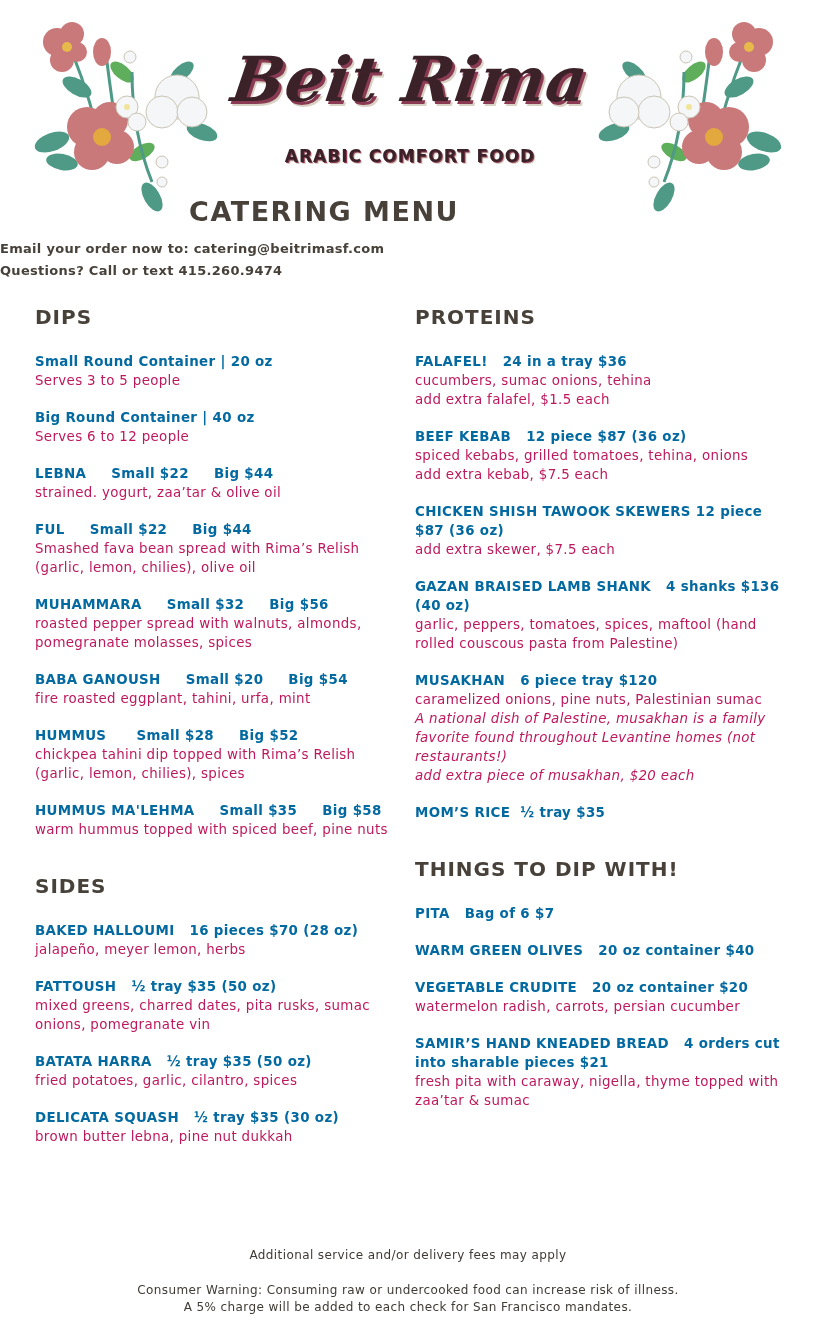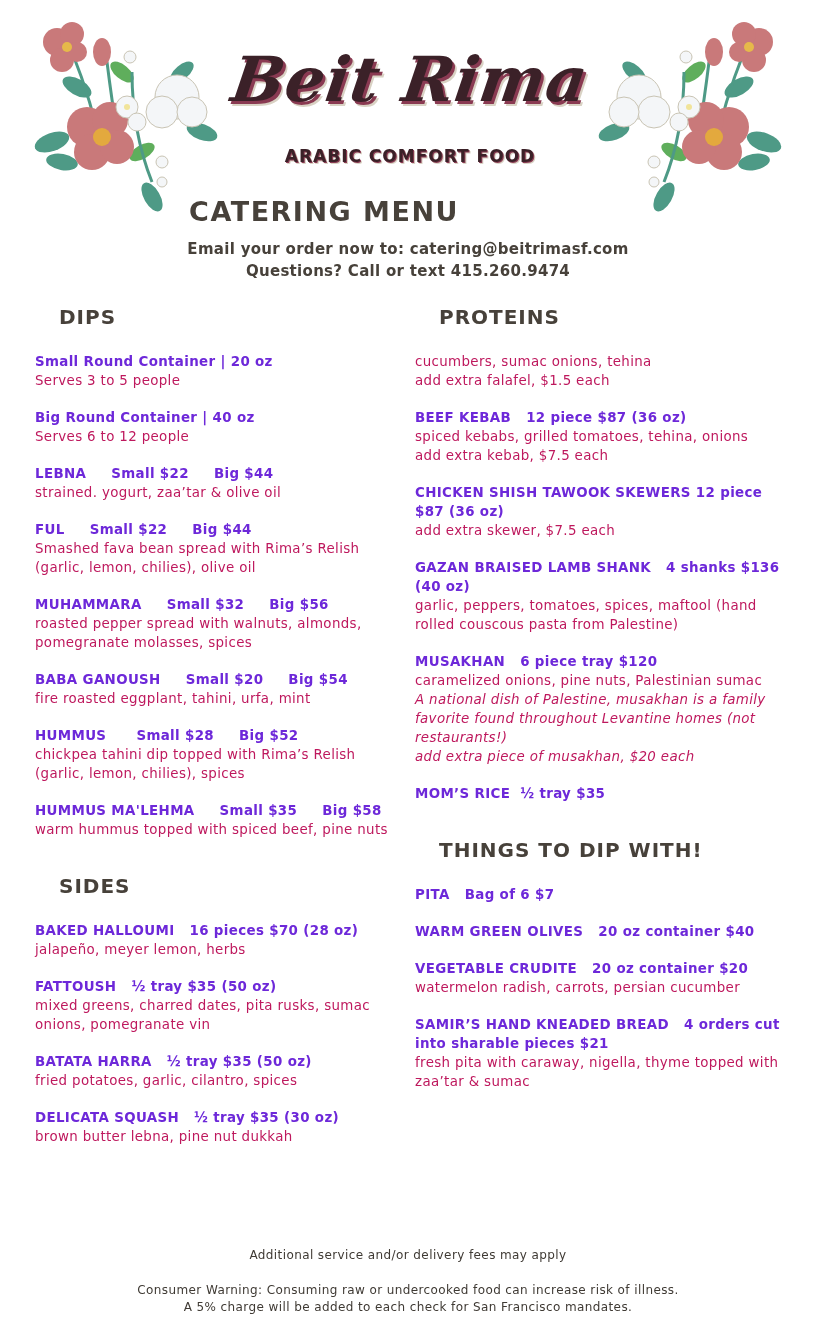--- a/index.html
+++ b/index.html
@@ -21,33 +21,33 @@
       margin-top: 16px; font-family: "DejaVu Sans", sans-serif; font-weight: bold;
       font-size: 17px; letter-spacing: 1px; color: #3b2128;
       text-shadow: 1px 1px 0 #8a3a52, 2px 2px 0 #d9d2c4;
     }
 
     .title {
       position: absolute; left: 0; width: 648px; top: 196px; text-align: center;
       font-family: "DejaVu Sans", sans-serif; font-weight: bold; font-size: 27px;
       letter-spacing: 1.5px; color: #47413a;
     }
-    .contact { position: absolute; left: 0; width: 816px; top: 238px; text-align: center;
-      font-weight: bold; font-size: 15px; line-height: 22px; color: #47413a; letter-spacing: 0.3px; }
+    .contact { position: absolute; left: 0; width: 816px; top: 238px; text-align: left;
+      font-weight: bold; font-size: 13px; line-height: 22px; color: #47413a; letter-spacing: 0.3px; }
 
     .col { position: absolute; top: 304px; width: 372px; }
     .col.left { left: 35px; }
     .col.right { left: 415px; }
 
     .section-title {
       font-weight: bold; font-size: 20px; letter-spacing: 1px; color: #47413a;
-      margin-bottom: 22px; line-height: 26px; margin-left: 24px;
+      margin-bottom: 22px; line-height: 26px;
     }
     .item { margin-bottom: 18px; font-size: 13.4px; line-height: 19px; letter-spacing: 0.35px; }
-    .item-head { font-weight: bold; color: #6d28d9; white-space: pre-wrap; }
+    .item-head { font-weight: bold; color: #0369a1; white-space: pre-wrap; }
     .item-line { color: #be185d; }
     .item-line.italic { font-style: italic; }
     .gap-section { height: 16px; }
 
     .footer { position: absolute; left: 0; width: 816px; text-align: center; font-size: 12px;
       color: #3f3a34; letter-spacing: 0.4px; line-height: 17px; }
     .footer.fees { top: 1247px; }
     .footer.warn { top: 1282px; }
   </style>
 </head>
@@ -208,20 +208,21 @@
         </div>
       </div>
   </div>
 </div>
 
 <div class="col right">
   <div>
     <div class="section-title">PROTEINS</div>
     <div id="proteins-items">
         <div class="item">
+          <div class="item-head">FALAFEL!   24 in a tray $36</div>
           <div class="item-line">cucumbers, sumac onions, tehina</div>
           <div class="item-line">add extra falafel, $1.5 each</div>
         </div>
         <div class="item">
           <div class="item-head">BEEF KEBAB   12 piece $87 (36 oz)</div>
           <div class="item-line">spiced kebabs, grilled tomatoes, tehina, onions</div>
           <div class="item-line">add extra kebab, $7.5 each</div>
         </div>
         <div class="item">
           <div class="item-head">CHICKEN SHISH TAWOOK SKEWERS 12 piece $87 (36 oz)</div>

